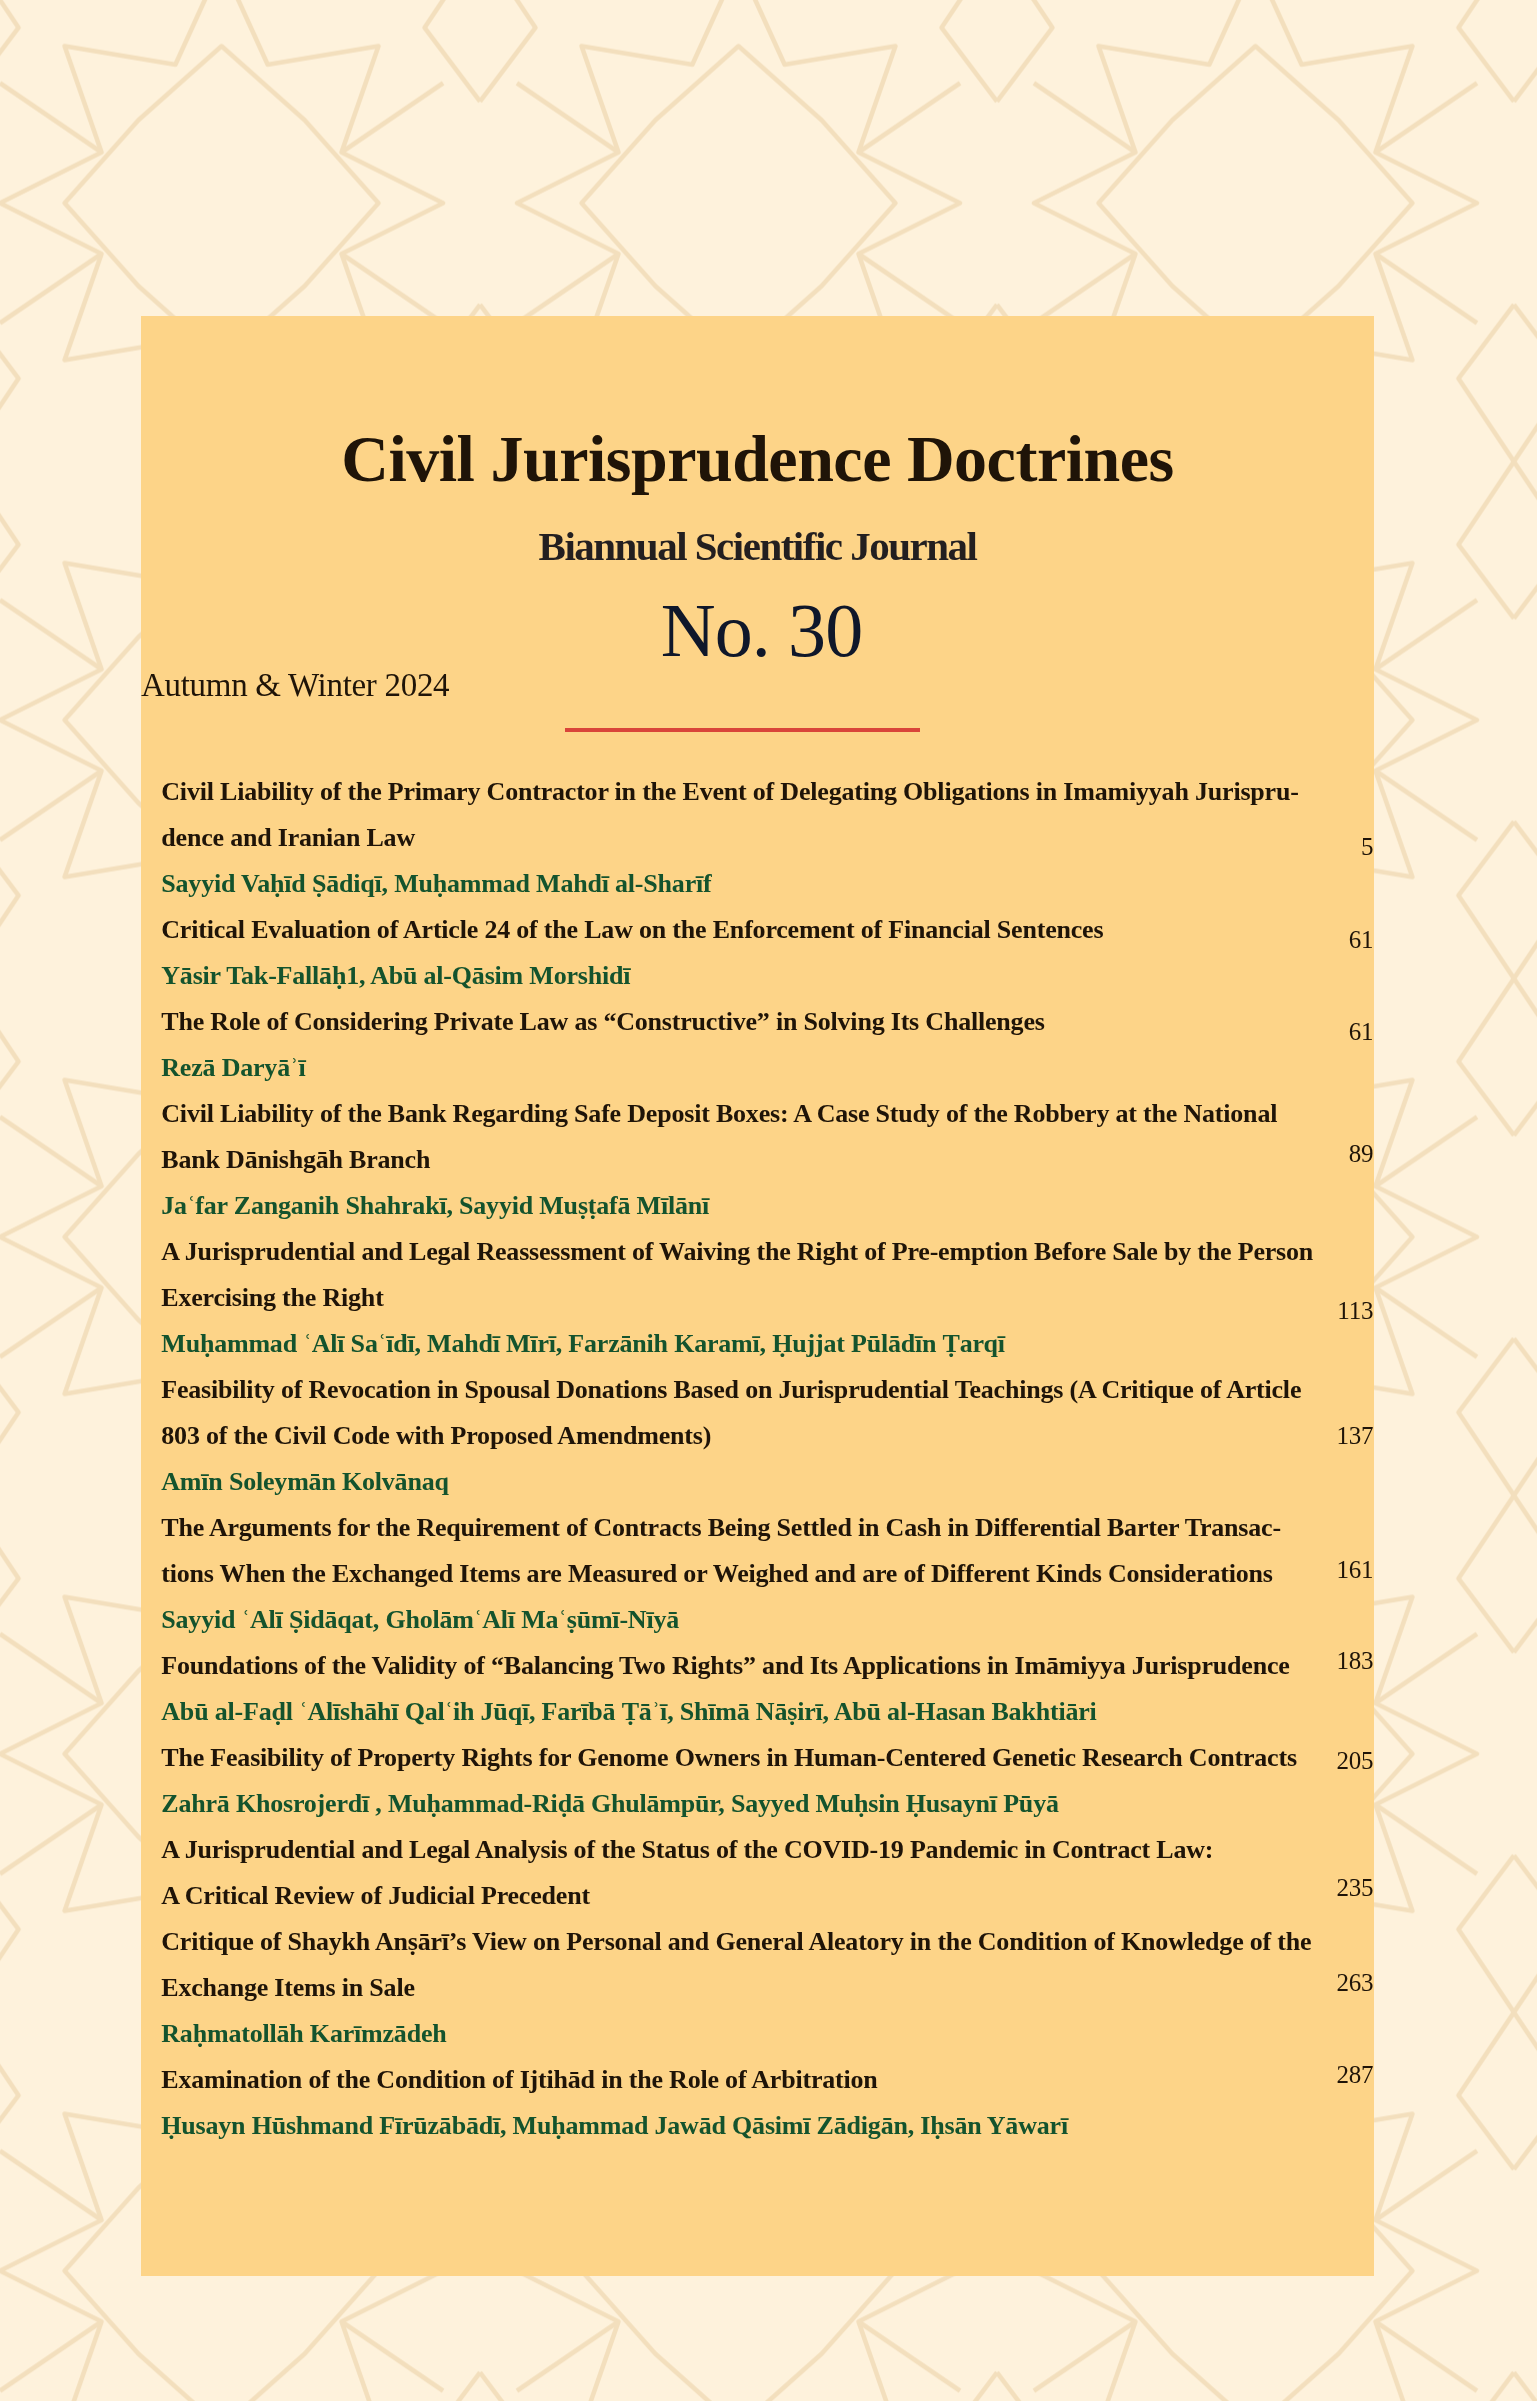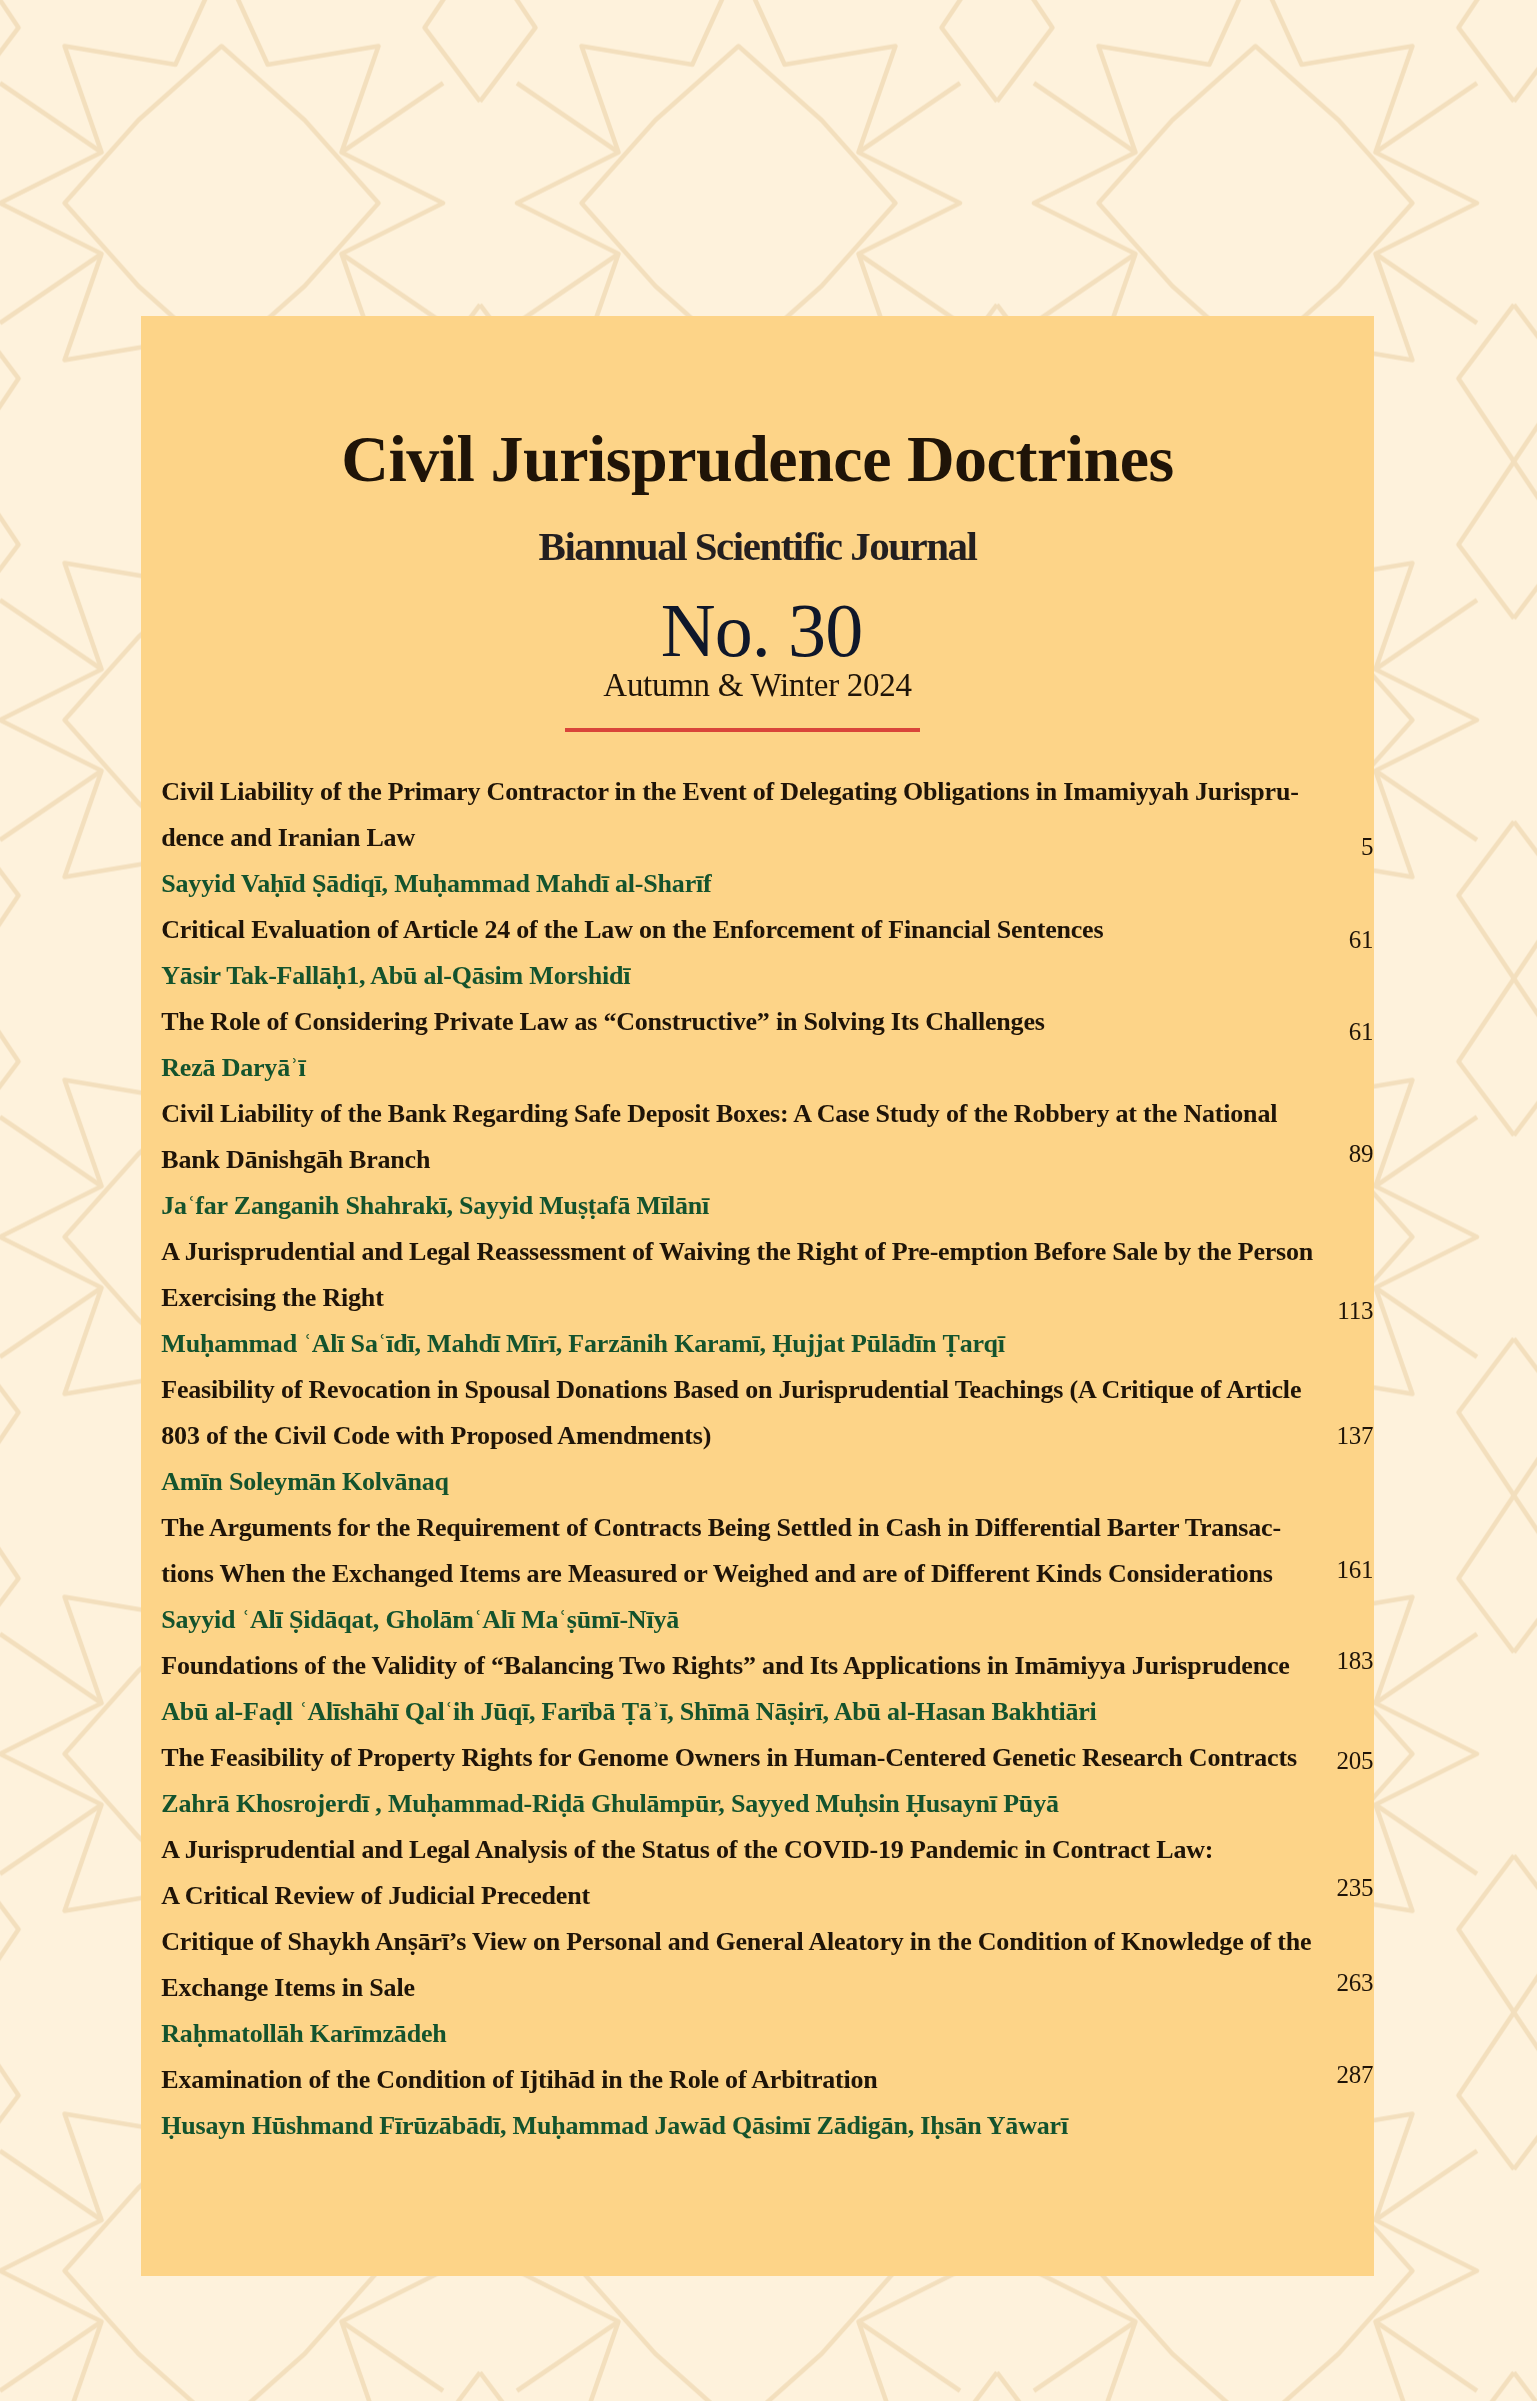--- a/index.html
+++ b/index.html
@@ -59,21 +59,21 @@
     font-family: "Liberation Serif", serif;
     font-size: 76px;
     line-height: 83px;
     color: #0f172a;
     letter-spacing: -0.9px;
   }
   .issue-season {
     position: absolute;
     left: 0; right: 0;
     top: 349px;
-    text-align: center;
+    text-align: left;
     font-family: "Liberation Serif", serif;
     font-size: 33px;
     line-height: 41px;
     color: #1F1408;
     letter-spacing: -0.3px;
   }
   .divider {
     position: absolute;
     left: 424px;
     top: 412px;

